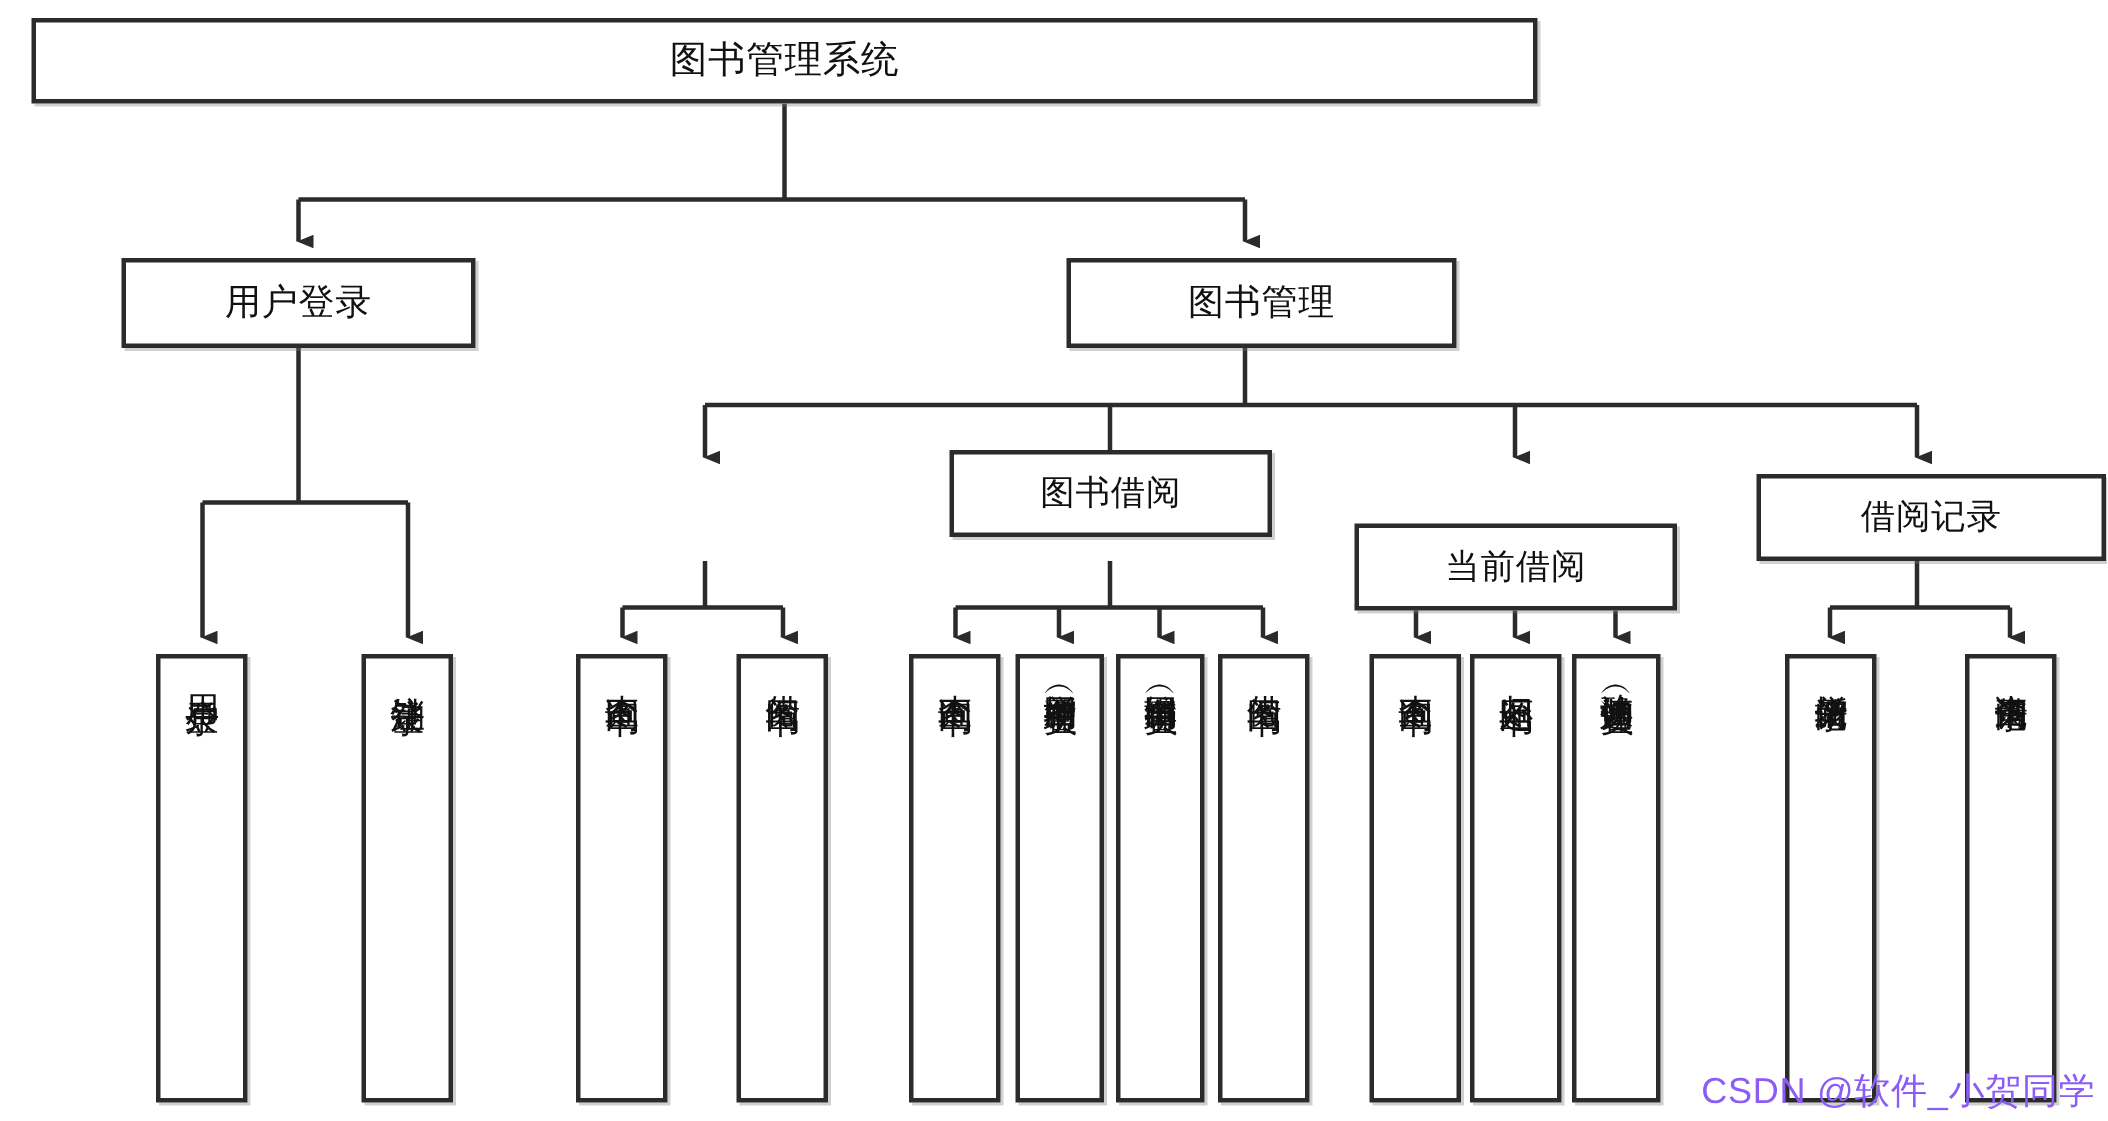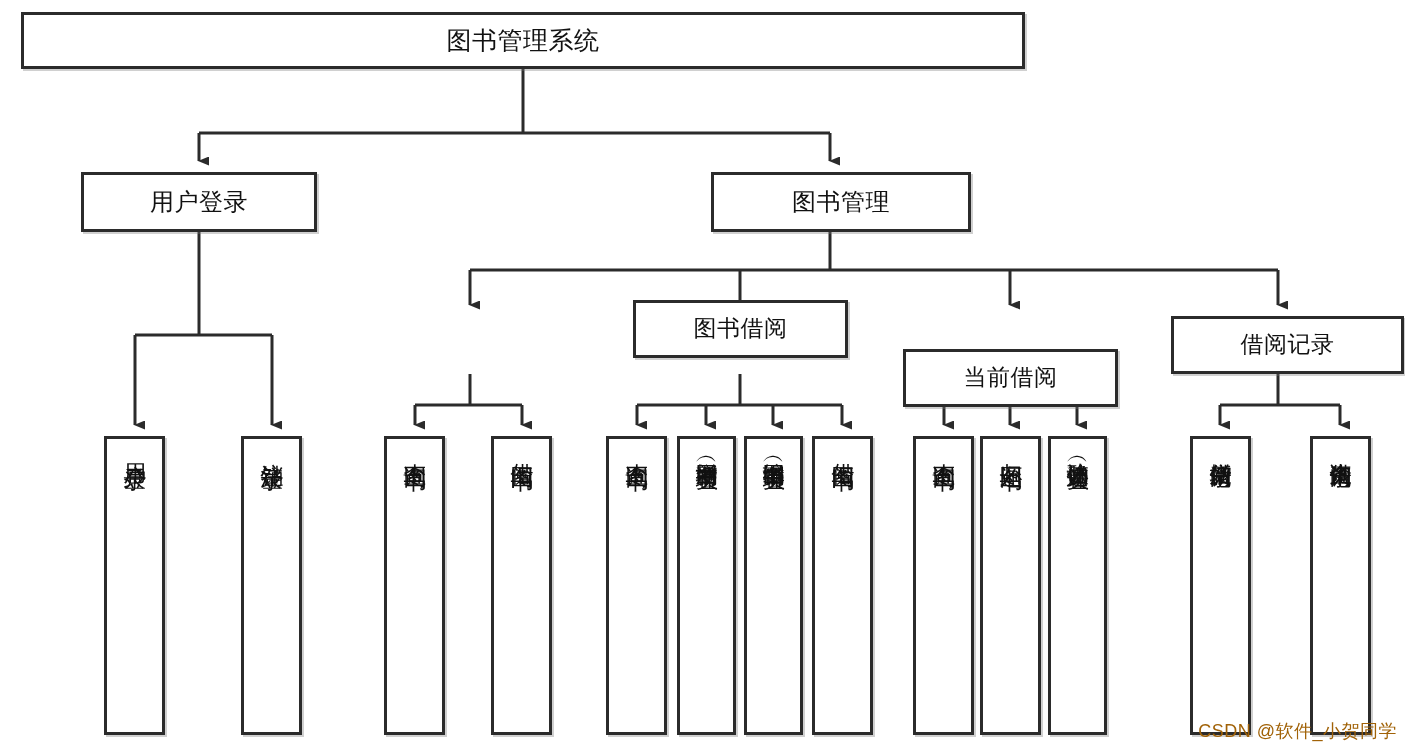--- a/index.html
+++ b/index.html
@@ -66,22 +66,22 @@
     margin: 0 auto;
   }
   .node.leaf.tall .lbl {
     font-size: 22px;
     letter-spacing: 1px;
   }
   .watermark {
     position: absolute;
     right: 8px;
     bottom: 4px;
-    font-size: 18px;
-    color: #a16207;
+    font-size: 24px;
+    color: #8b5cf6;
     letter-spacing: 0.5px;
     white-space: nowrap;
     z-index: 5;
   }
 </style>
 </head>
 <body>
 
 <div id="canvas">
 

